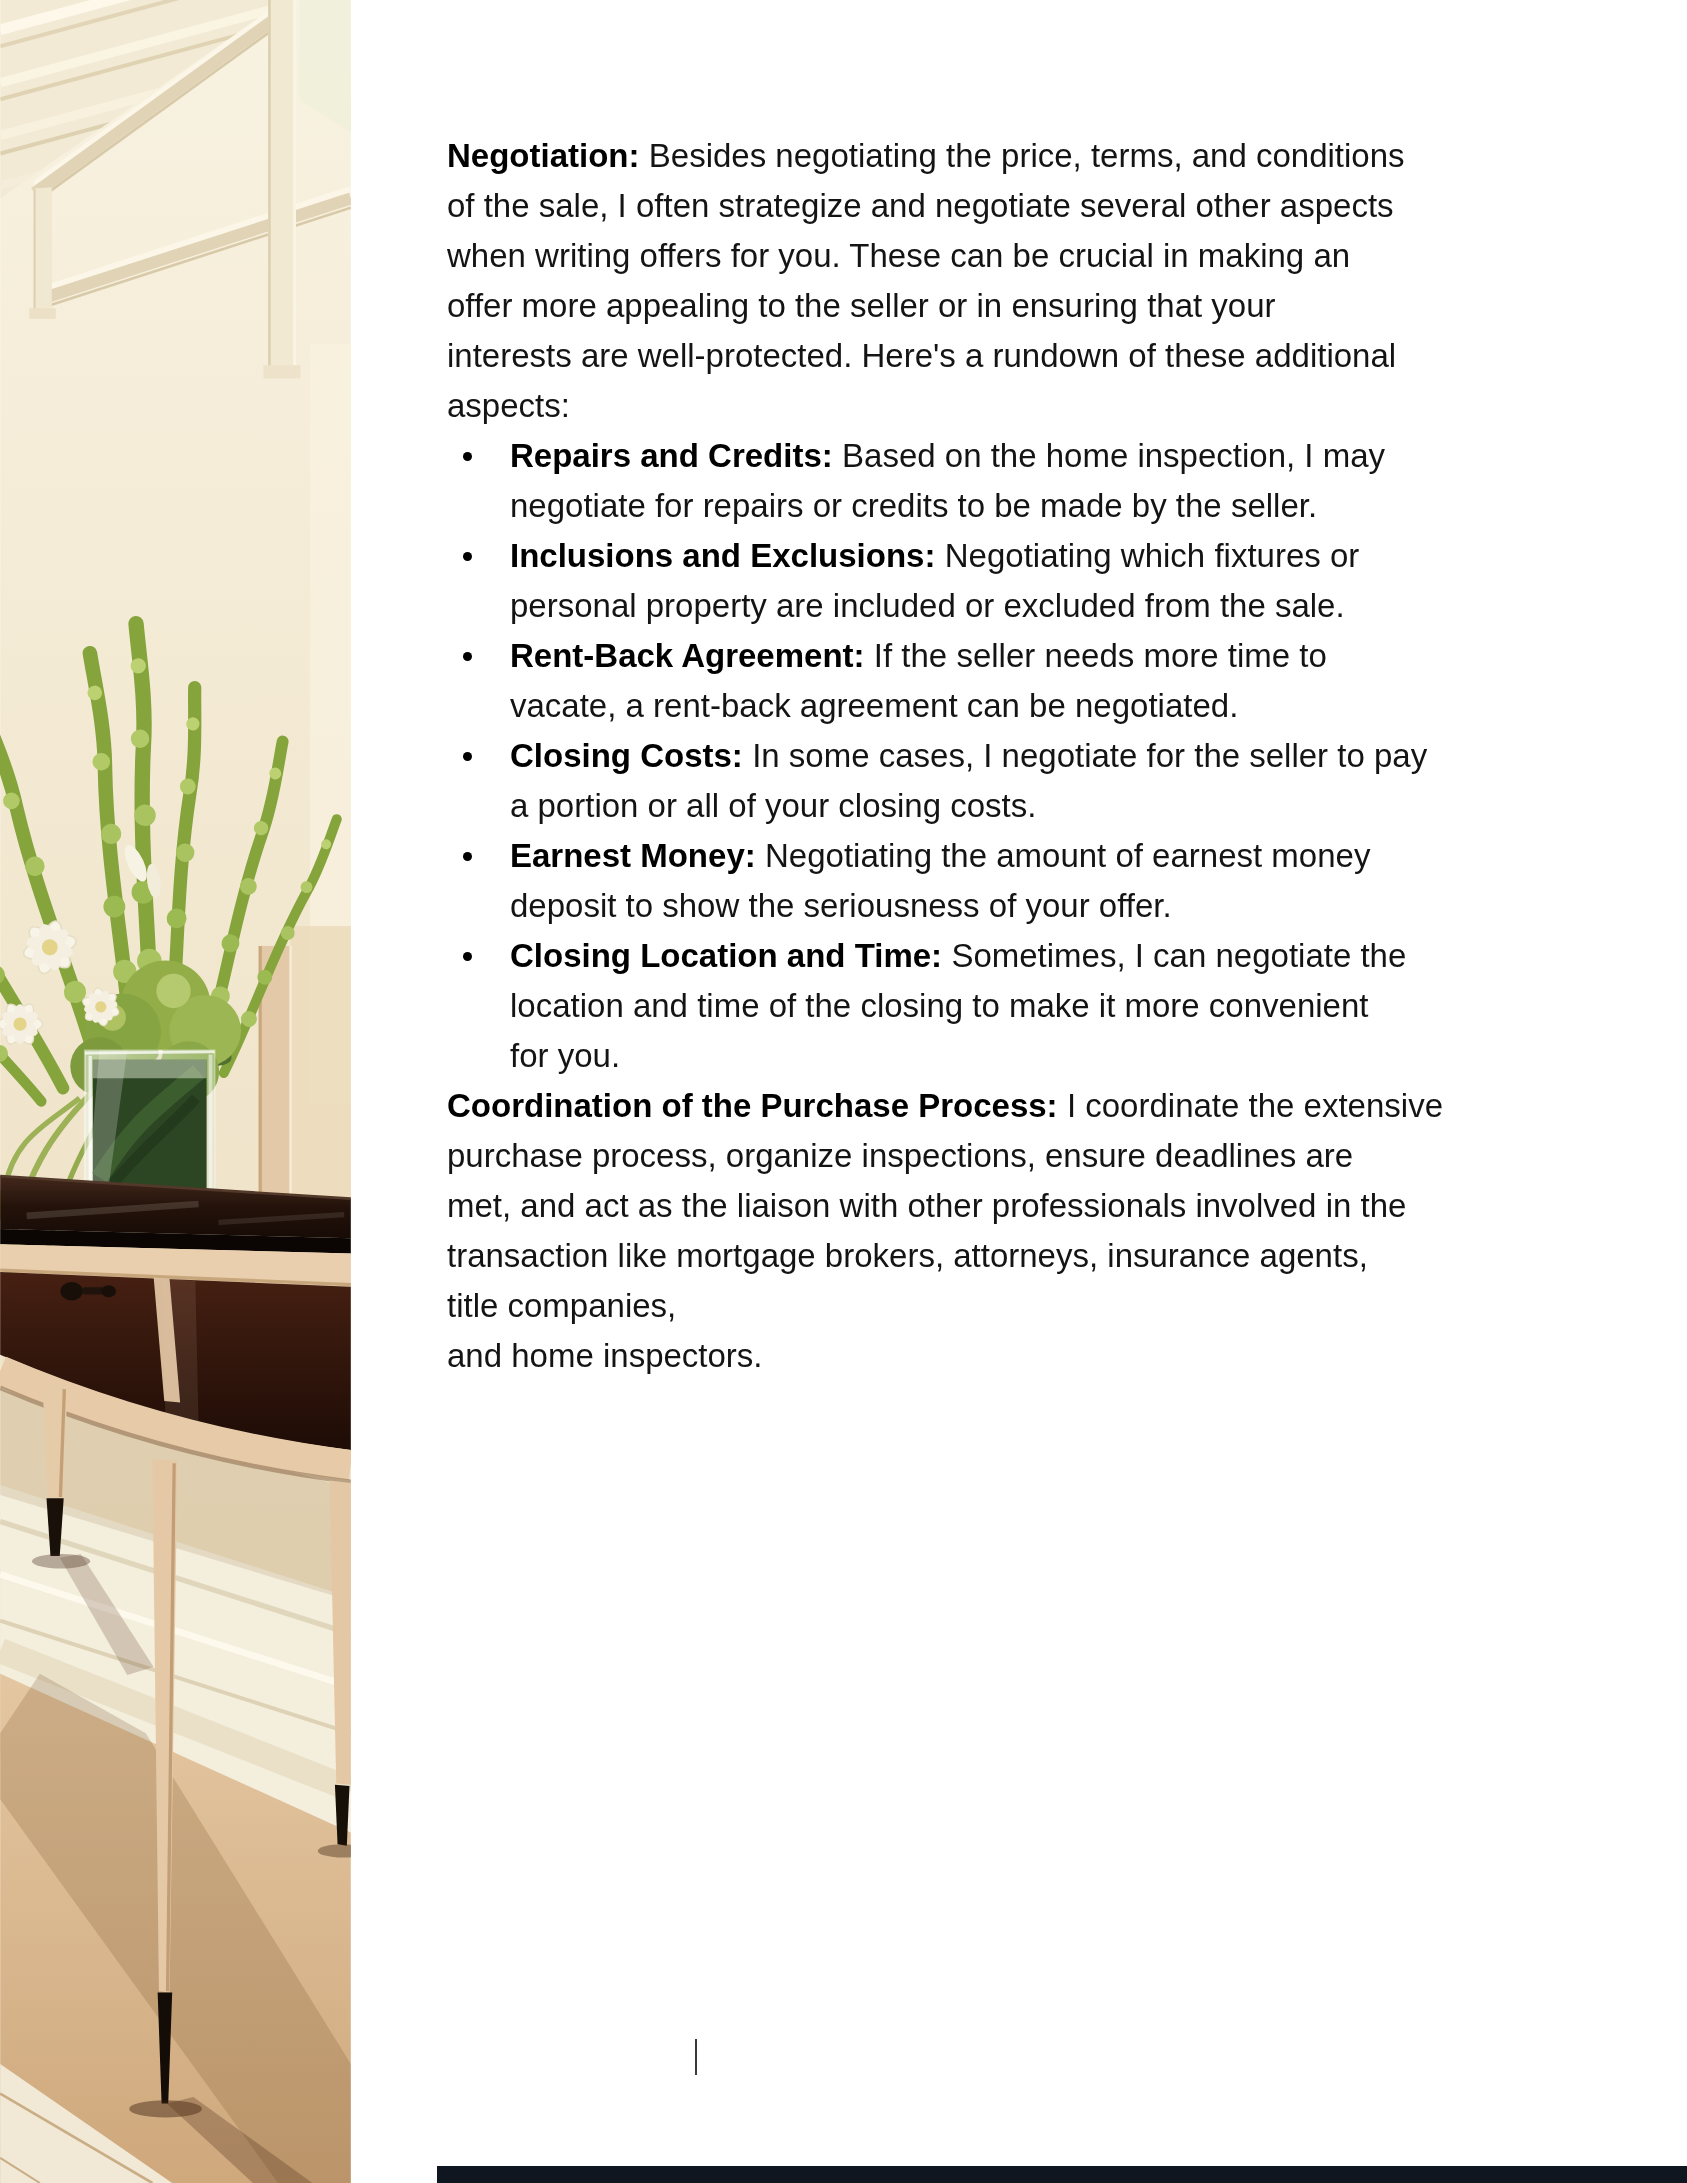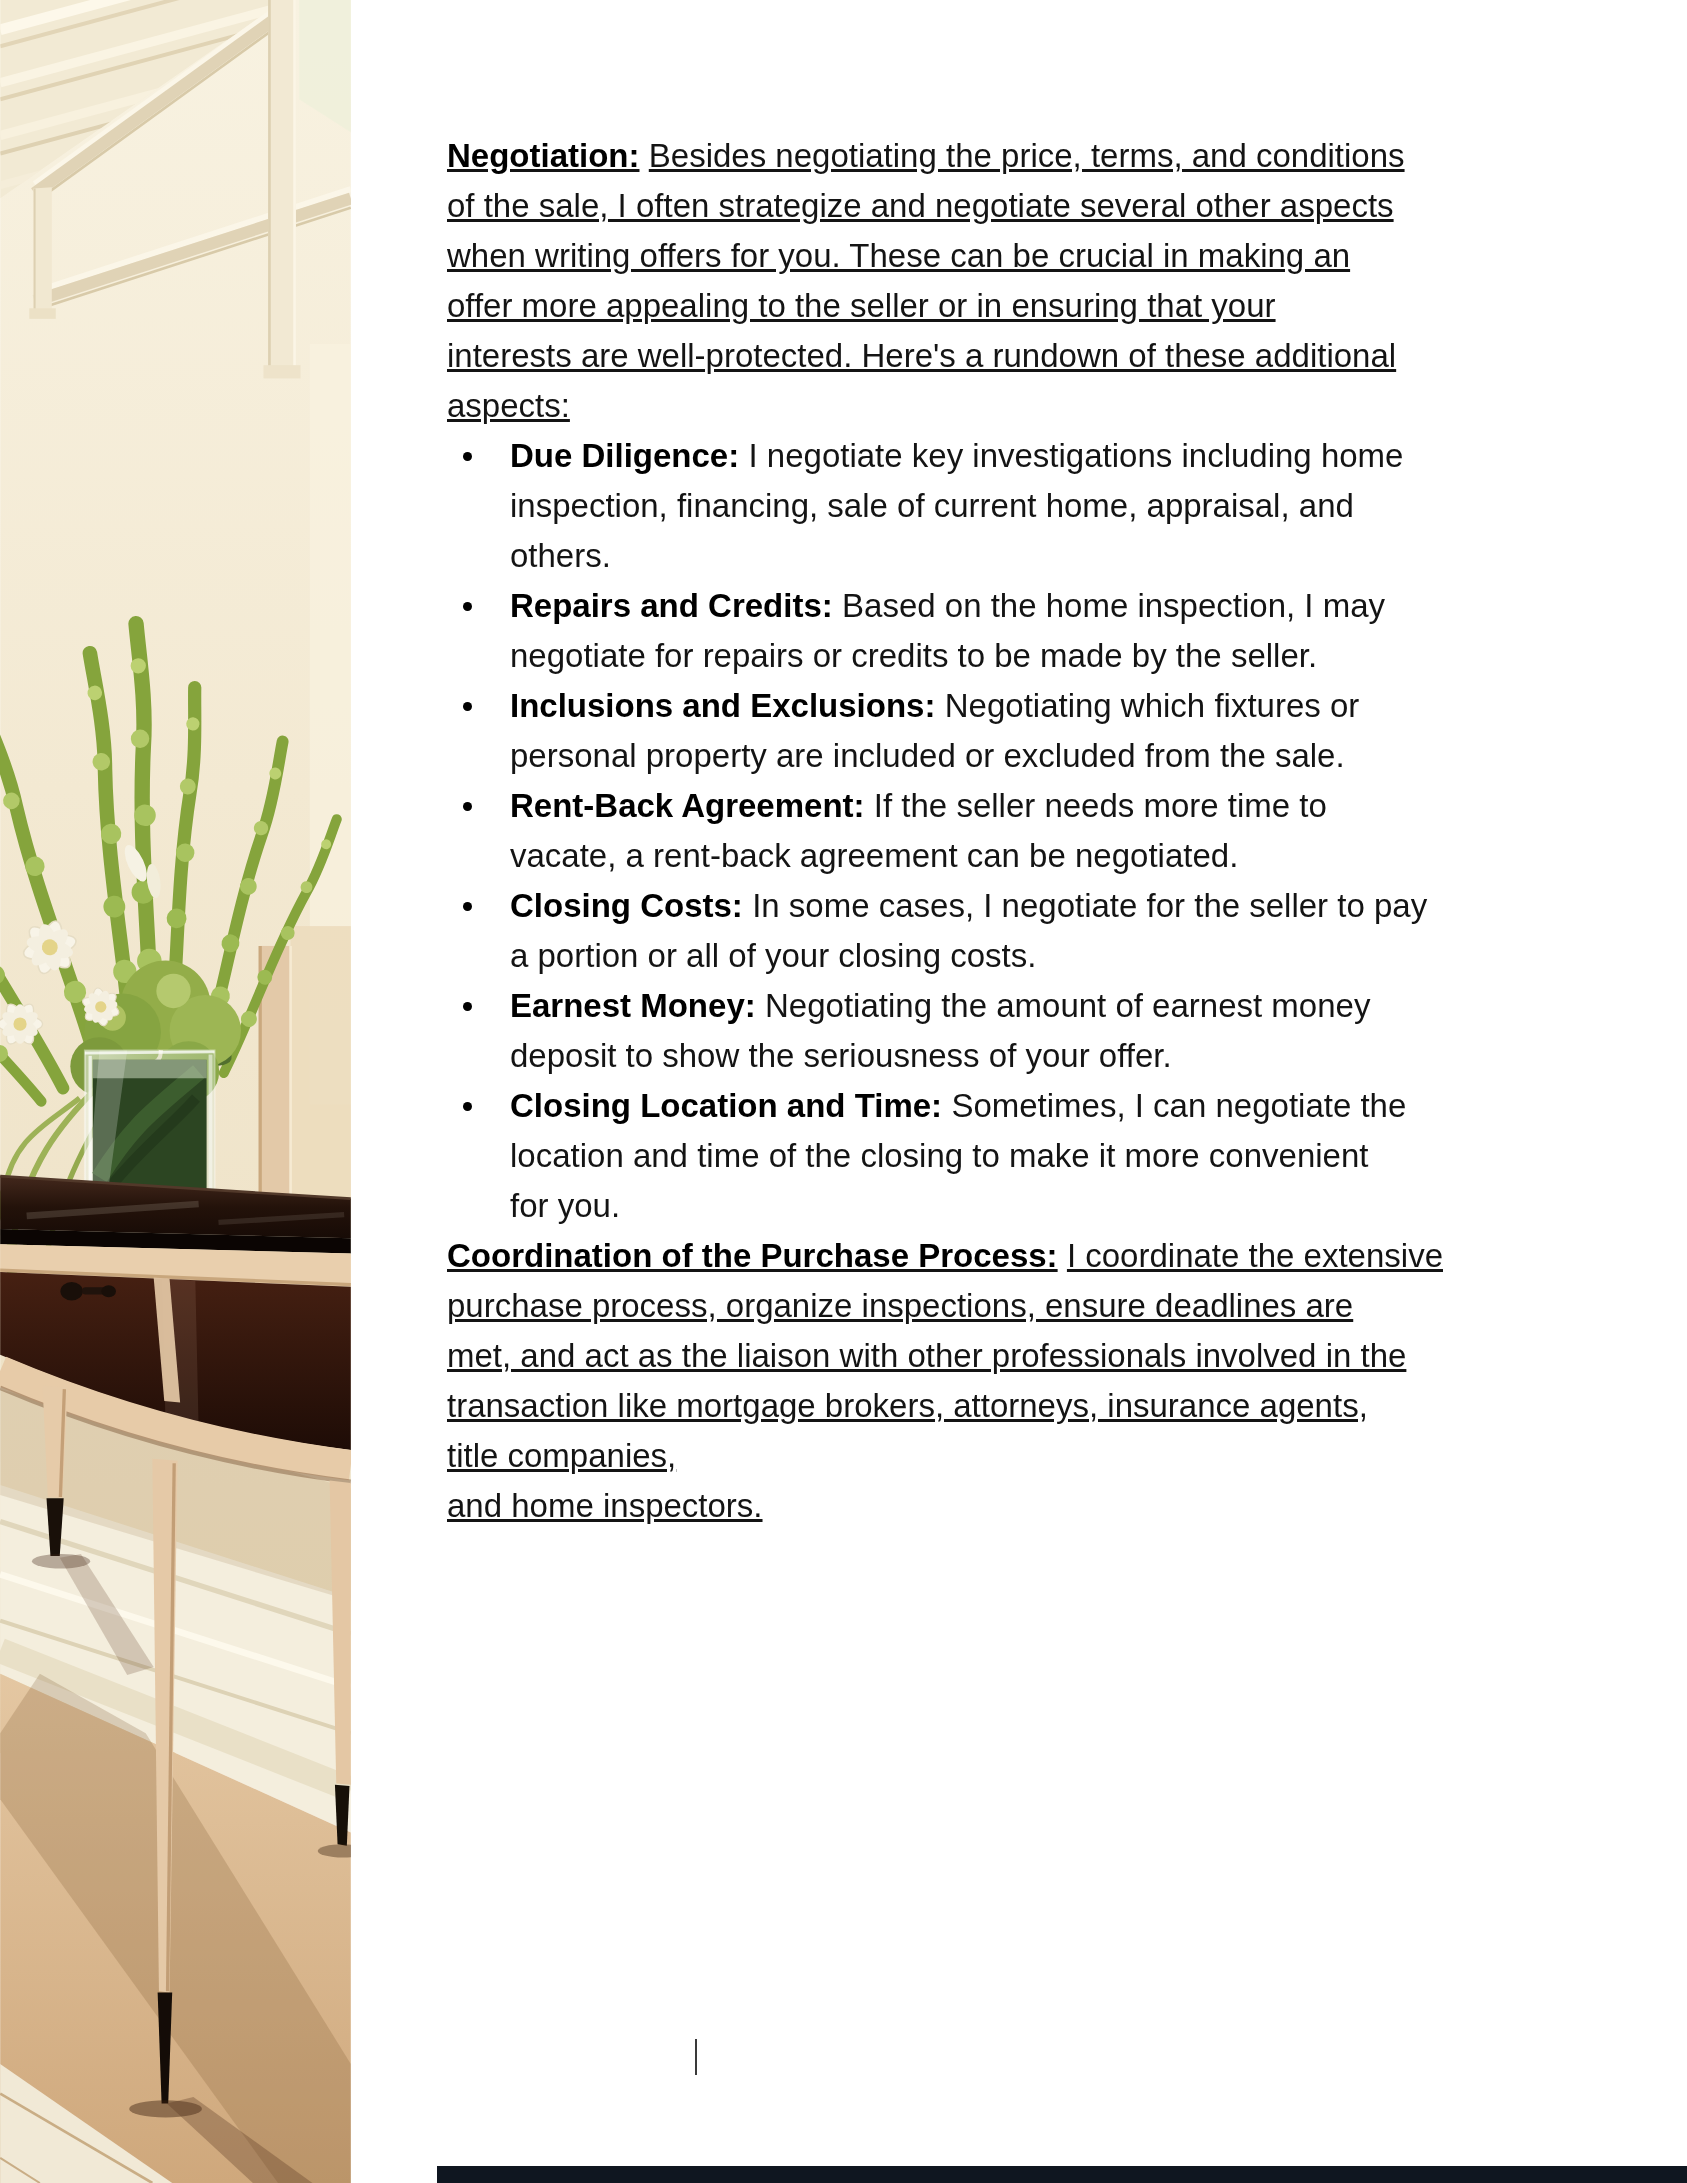--- a/index.html
+++ b/index.html
@@ -14,21 +14,21 @@
     position:absolute; left:0; top:0; width:351px; height:2183px;
     overflow:hidden;
   }
   .photo svg { display:block; width:351px; height:2183px; }
 
   
   .content {
     position:absolute; left:447px; top:131px; width:1151px;
     color:#141414; font-size:33px; line-height:50px;
   }
-  .content p { margin:0;text-decoration:underline; }
+  .content p { margin:0; }
   .lead { font-weight:700; color:#000; margin-right:9.3px; }
   .body-text { white-space:pre-line; }
   .intro { margin-bottom:50px; }
   ul.bullets { list-style:none; margin:0; padding:0; }
   ul.bullets li { position:relative; padding-left:63px; }
   ul.bullets li::before {
     content:""; position:absolute; left:16px; top:20.5px;
     width:9.3px; height:9.3px; border-radius:50%; background:#000;
   }
   .closing { margin-top:50px; }
@@ -248,23 +248,20 @@
 <main class="content" style="color: rgb(20, 20, 20);">
 
   <p class="intro"><b class="lead">Negotiation:</b><span class="body-text">Besides negotiating the price, terms, and conditions
 of the sale, I often strategize and negotiate several other aspects
 when writing offers for you. These can be crucial in making an
 offer more appealing to the seller or in ensuring that your
 interests are well-protected. Here's a rundown of these additional
 aspects:</span></p>
 
   <ul class="bullets">
-    <li><b class="lead">Due Diligence:</b><span class="body-text">I negotiate key investigations including home
-inspection, financing, sale of current home, appraisal, and
-others.</span></li>
     <li><b class="lead">Repairs and Credits:</b><span class="body-text">Based on the home inspection, I may
 negotiate for repairs or credits to be made by the seller.</span></li>
     <li><b class="lead">Inclusions and Exclusions:</b><span class="body-text">Negotiating which fixtures or
 personal property are included or excluded from the sale.</span></li>
     <li><b class="lead">Rent-Back Agreement:</b><span class="body-text">If the seller needs more time to
 vacate, a rent-back agreement can be negotiated.</span></li>
     <li><b class="lead">Closing Costs:</b><span class="body-text">In some cases, I negotiate for the seller to pay
 a portion or all of your closing costs.</span></li>
     <li><b class="lead">Earnest Money:</b><span class="body-text">Negotiating the amount of earnest money
 deposit to show the seriousness of your offer.</span></li>

